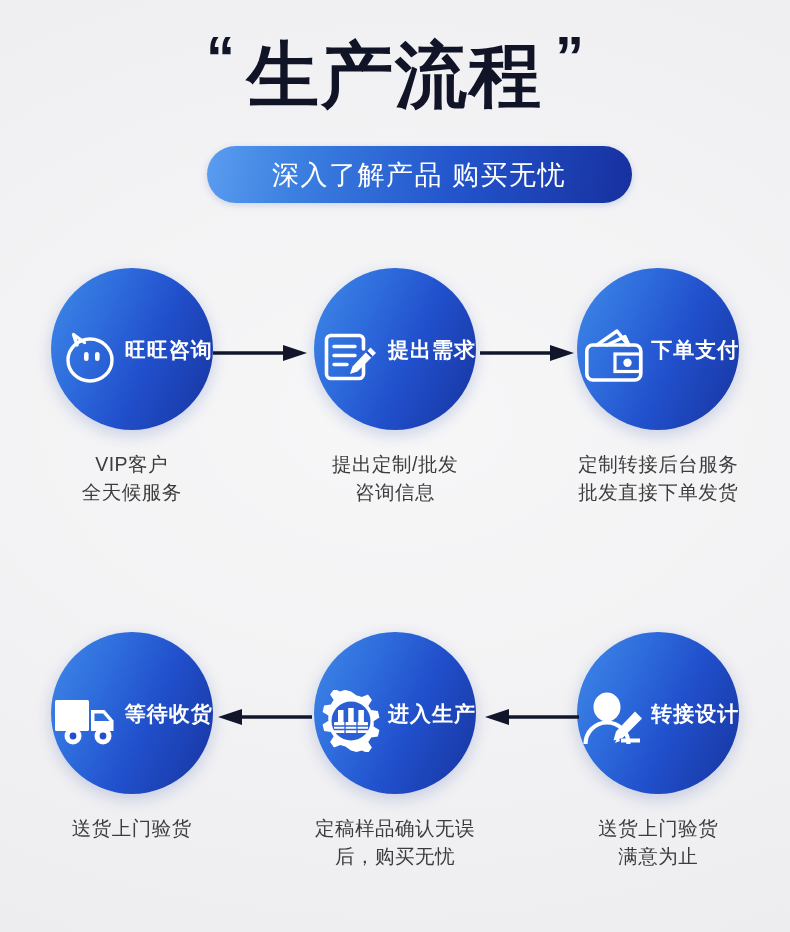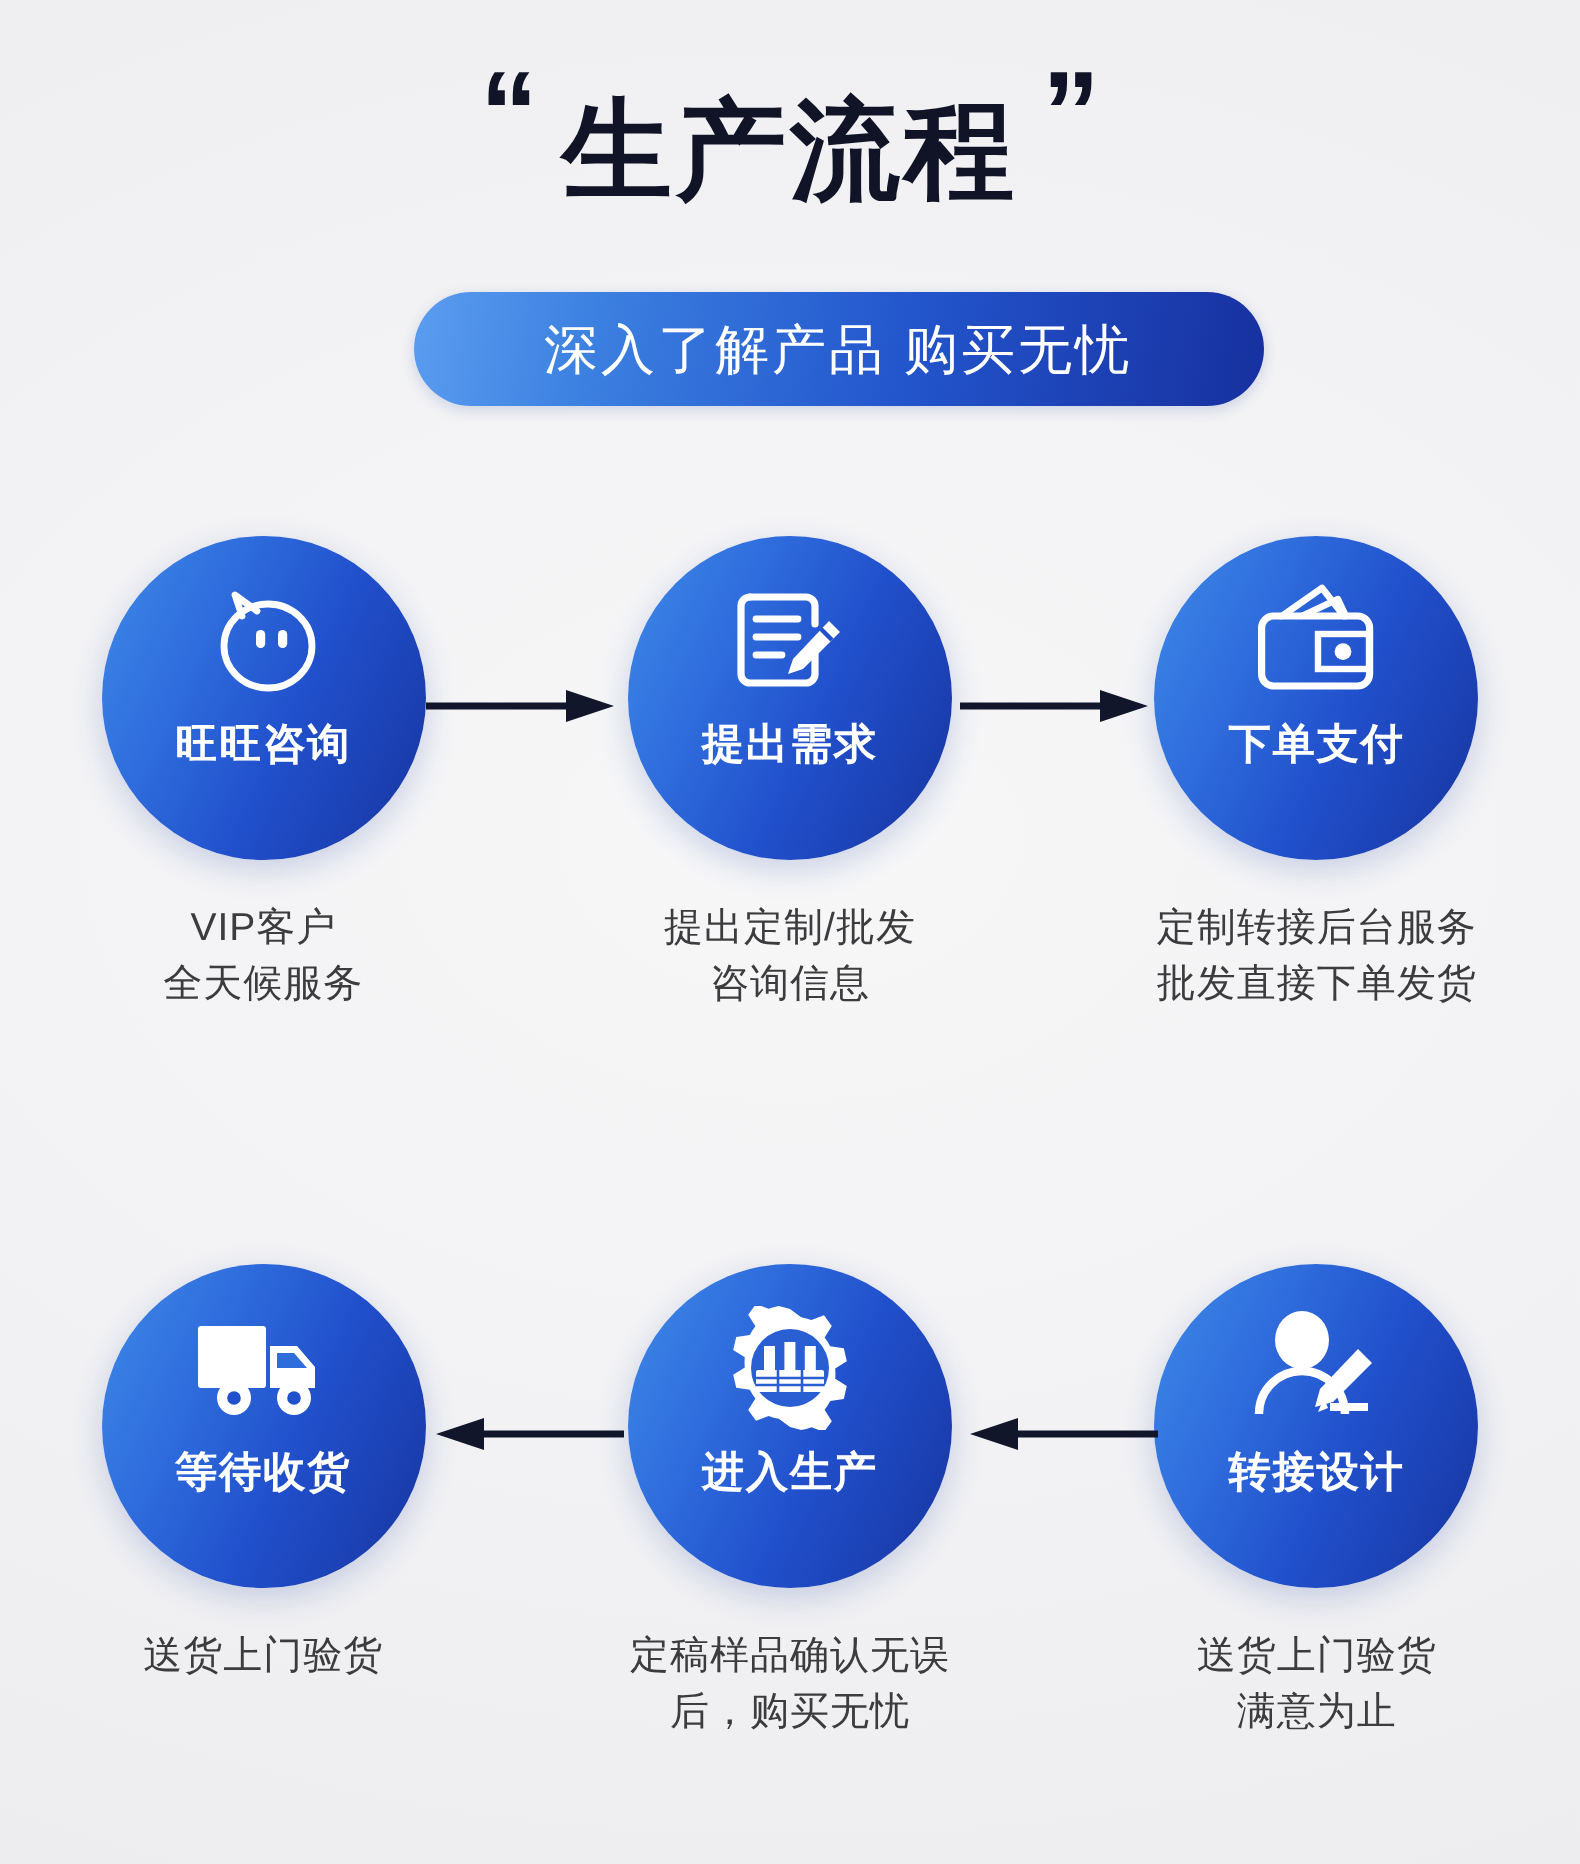--- a/index.html
+++ b/index.html
@@ -20,21 +20,21 @@
   
   .header { position:absolute; left:0; right:0; top:0; }
 
   .title-row {
     display:flex; align-items:center; justify-content:center;
     gap:12px;
     height:132px;
     padding-top:18px;
   }
   .title-text {
-    font-size:55px;
+    font-size:72px;
     font-weight:bold;
     color:#111426;
     letter-spacing:2px;
     line-height:1;
     white-space:nowrap;
   }
   .quote {
     font-size:58px;
     font-weight:bold;
     color:#111426;
@@ -73,21 +73,21 @@
     width:790px;
   }
   .row-2 { margin-top:125px; }
 
   .step { display:flex; flex-direction:column; align-items:center; }
 
   .circle {
     width:162px; height:162px;
     border-radius:50%;
     position:relative;
-    display:flex; flex-direction:column;
+    display:flex; flex-direction:row;
     align-items:center; justify-content:flex-start;
     background:linear-gradient(115deg, #3f8ae8 0%, #2f6ddd 30%, #2150cc 58%, #17349f 100%);
     box-shadow:0 5px 16px rgba(26,60,160,0.20);
   }
   .icon-box {
     height:88px;
     width:100%;
     display:flex; align-items:center; justify-content:center;
     padding-top:16px;
   }

